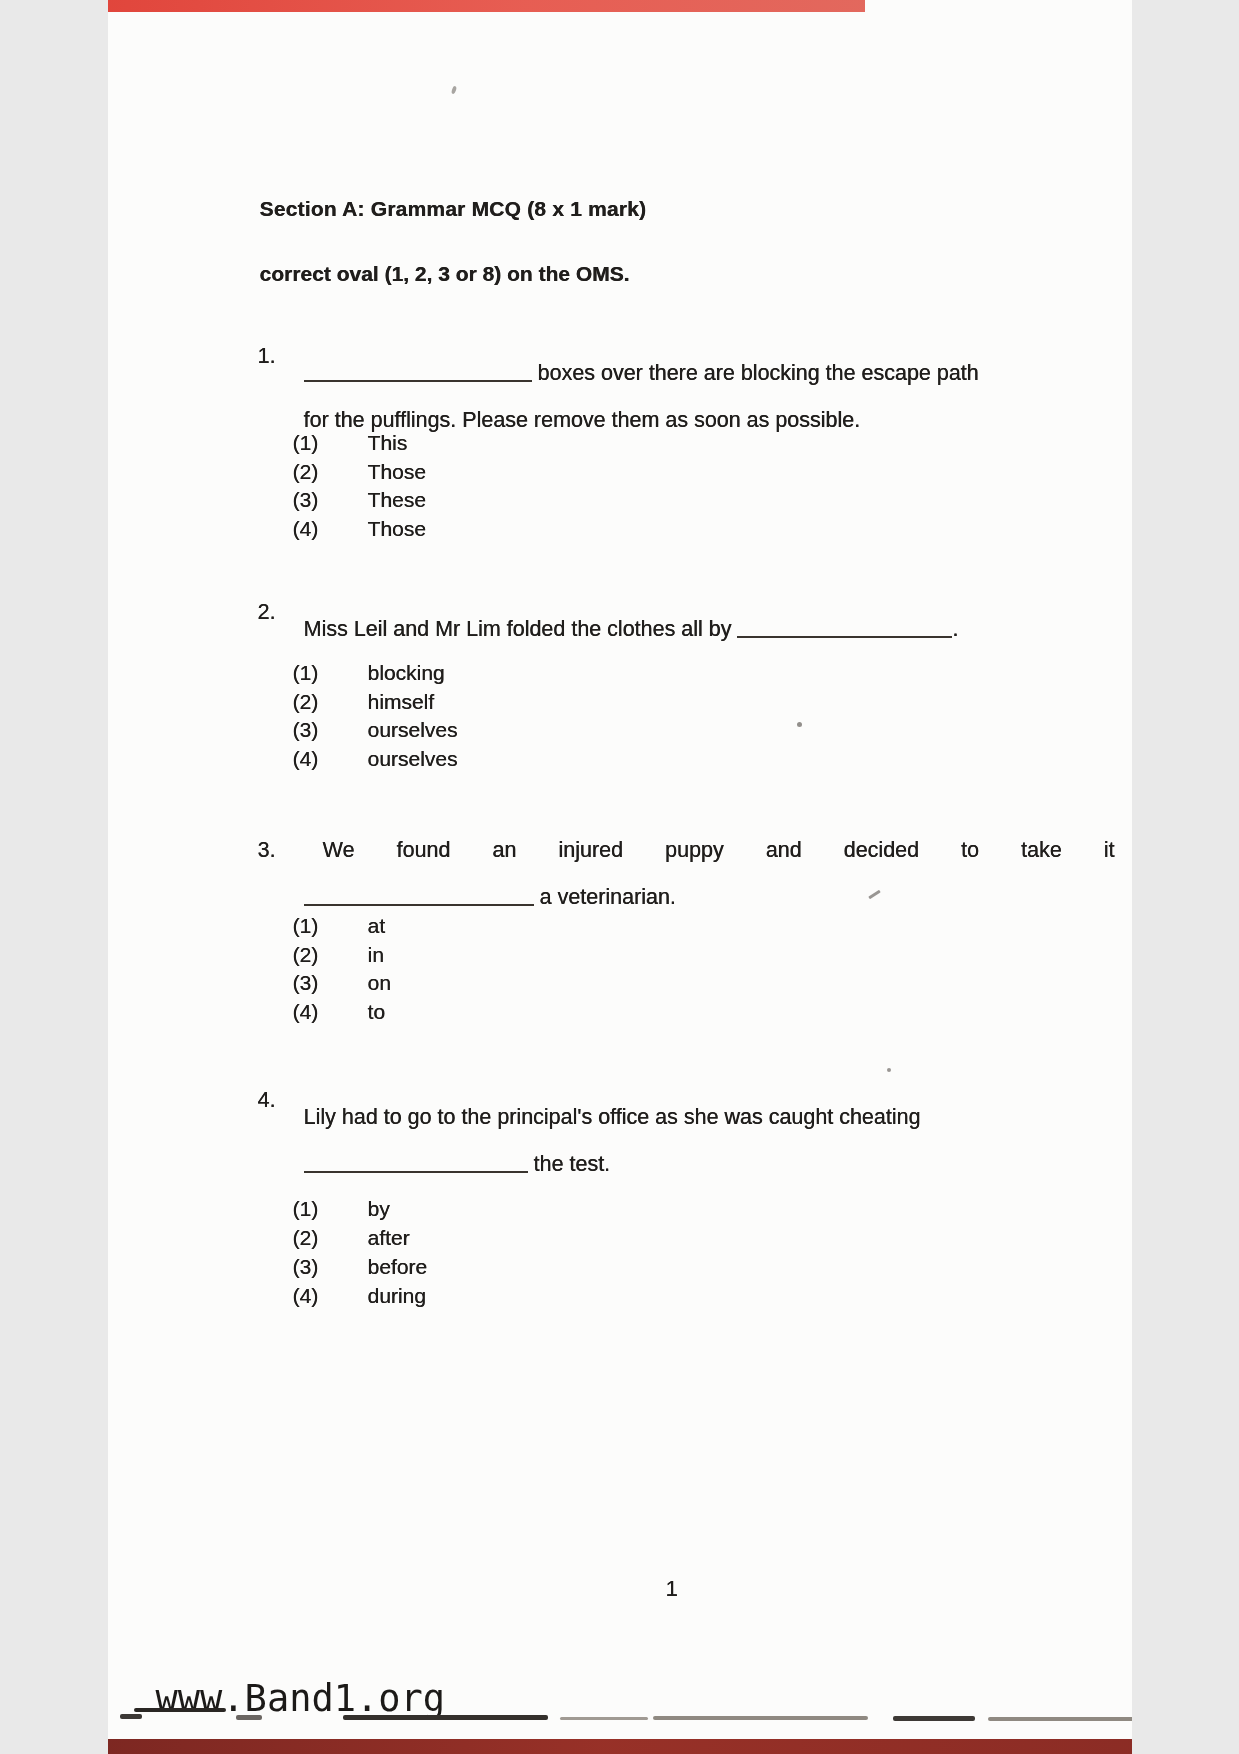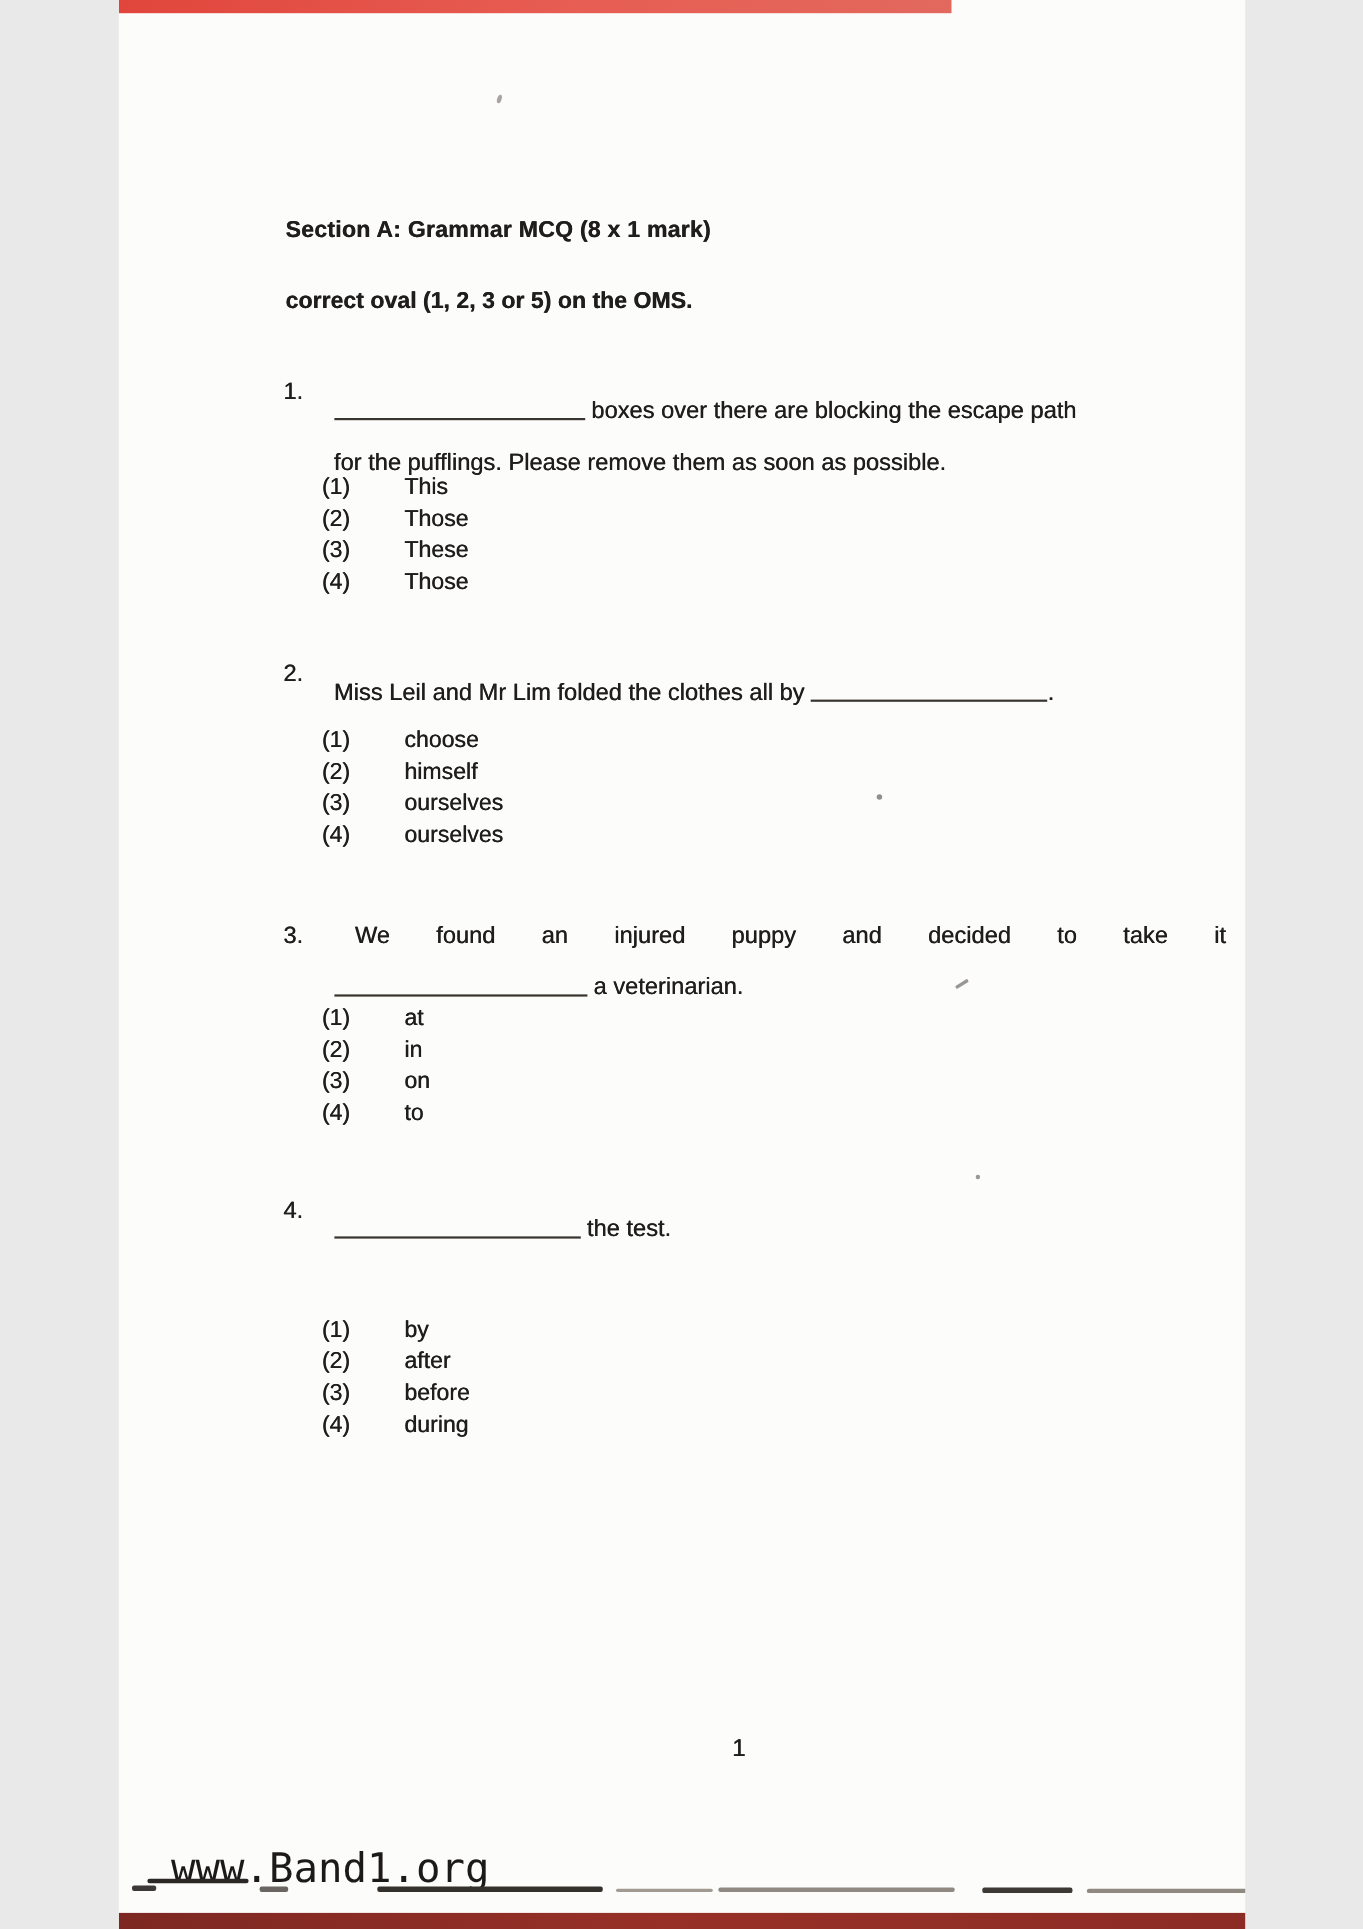--- a/index.html
+++ b/index.html
@@ -110,21 +110,21 @@
 
 <div class="page">
 
   <div class="abs art-top-left"></div>
   <div class="abs art-top-right"></div>
   <div class="abs art-bottom-band"></div>
 
   <div class="abs heading inktext">Section A: Grammar MCQ (8 x 1 mark)</div>
 
   <div class="abs instructions inktext">
-    <div>correct oval (1, 2, 3 or 5) on the OMS.</div>
+    <div>correct oval (1, 2, 3 or 8) on the OMS.</div>
   </div>
 
   <div class="question inktext" style="top:341px;">
     <span class="qnum">1.</span>
     <div class="qbody">
       <span class="blank b228"></span>
       <span>boxes over there are blocking the escape path</span>
     </div>
     <div class="qbody">for the pufflings. Please remove them as soon as possible.</div>
   </div>
@@ -150,21 +150,21 @@
   <div class="question inktext" style="top:597px;">
     <span class="qnum">2.</span>
     <div class="qbody">
       <span>Miss Leil and Mr Lim folded the clothes all by</span>
       <span class="blank b215"></span><span>.</span>
     </div>
   </div>
   <div class="abs opts inktext" style="top:659px;">
     <div class="opt-row">
       <span class="opt-num">(1)</span>
-      <span>choose</span>
+      <span>blocking</span>
     </div>
     <div class="opt-row">
       <span class="opt-num">(2)</span>
       <span>himself</span>
     </div>
     <div class="opt-row">
       <span class="opt-num">(3)</span>
       <span>ourselves</span>
     </div>
     <div class="opt-row">
@@ -195,20 +195,21 @@
       <span>on</span>
     </div>
     <div class="opt-row">
       <span class="opt-num">(4)</span>
       <span>to</span>
     </div>
   </div>
 
   <div class="question inktext" style="top:1085px;">
     <span class="qnum">4.</span>
+    <div class="qbody">Lily had to go to the principal's office as she was caught cheating</div>
     <div class="qbody">
       <span class="blank b224"></span>
       <span>the test.</span>
     </div>
   </div>
   <div class="abs opts lh29 inktext" style="top:1194px;">
     <div class="opt-row">
       <span class="opt-num">(1)</span>
       <span>by</span>
     </div>

